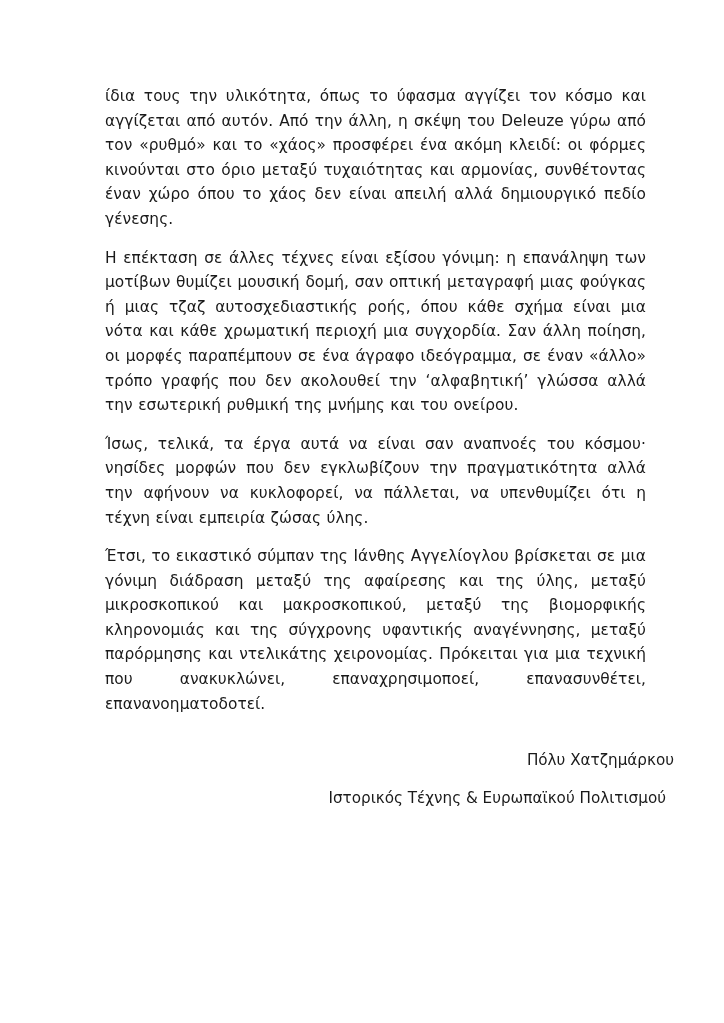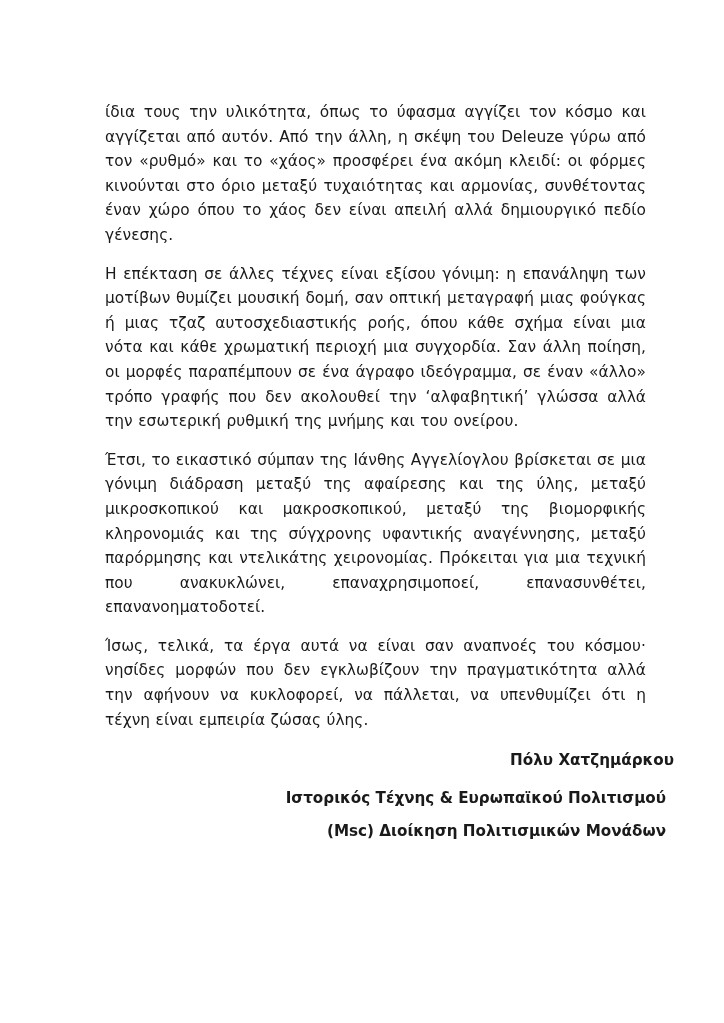--- a/index.html
+++ b/index.html
@@ -19,57 +19,56 @@
       position: absolute;
       left: 0;
       top: 0;
       width: 724px;
       height: 1023px;
       background: #ffffff;
     }
     .body-text {
       position: absolute;
       left: 105px;
-      top: 100px;
+      top: 84px;
       width: 541px;
     }
     .para {
       margin: 0 0 14px 0;
       font-size: 15.4px;
       line-height: 24.6px;
       text-align: justify;
       letter-spacing: 0.05px;
       word-spacing: 0.5px;
     }
     .signature {
       position: absolute;
       right: 50px;
       top: 748px;
       text-align: right;
-      font-weight: bold;
+      font-weight: normal;
       font-size: 15.2px;
     }
     .sig-name {
       margin: 0 0 14px 0;
       line-height: 24px;
     }
     .sig-title {
       margin: 8px;
       line-height: 24.5px;
     }
   </style>
 </head>
 <body>
 
 <div class="page">
   <div class="body-text">
     <p class="para">ίδια τους την υλικότητα, όπως το ύφασμα αγγίζει τον κόσμο και αγγίζεται από αυτόν. Από την άλλη, η σκέψη του Deleuze γύρω από τον «ρυθμό» και το «χάος» προσφέρει ένα ακόμη κλειδί: οι φόρμες κινούνται στο όριο μεταξύ τυχαιότητας και αρμονίας, συνθέτοντας έναν χώρο όπου το χάος δεν είναι απειλή αλλά δημιουργικό πεδίο γένεσης.</p>
     <p class="para">Η επέκταση σε άλλες τέχνες είναι εξίσου γόνιμη: η επανάληψη των μοτίβων θυμίζει μουσική δομή, σαν οπτική μεταγραφή μιας φούγκας ή μιας τζαζ αυτοσχεδιαστικής ροής, όπου κάθε σχήμα είναι μια νότα και κάθε χρωματική περιοχή μια συγχορδία. Σαν άλλη ποίηση, οι μορφές παραπέμπουν σε ένα άγραφο ιδεόγραμμα, σε έναν «άλλο» τρόπο γραφής που δεν ακολουθεί την ‘αλφαβητική’ γλώσσα αλλά την εσωτερική ρυθμική της μνήμης και του ονείρου.</p>
+    <p class="para">Ίσως, τελικά, τα έργα αυτά να είναι σαν αναπνοές του κόσμου· νησίδες μορφών που δεν εγκλωβίζουν την πραγματικότητα αλλά την αφήνουν να κυκλοφορεί, να πάλλεται, να υπενθυμίζει ότι η τέχνη είναι εμπειρία ζώσας ύλης.</p>
     <p class="para">Έτσι, το εικαστικό σύμπαν της Ιάνθης Αγγελίογλου βρίσκεται σε μια γόνιμη διάδραση μεταξύ της αφαίρεσης και της ύλης, μεταξύ μικροσκοπικού και μακροσκοπικού, μεταξύ της βιομορφικής κληρονομιάς και της σύγχρονης υφαντικής αναγέννησης, μεταξύ παρόρμησης και ντελικάτης χειρονομίας. Πρόκειται για μια τεχνική που ανακυκλώνει, επαναχρησιμοποεί, επανασυνθέτει, επανανοηματοδοτεί.</p>
-    <p class="para">Ίσως, τελικά, τα έργα αυτά να είναι σαν αναπνοές του κόσμου· νησίδες μορφών που δεν εγκλωβίζουν την πραγματικότητα αλλά την αφήνουν να κυκλοφορεί, να πάλλεται, να υπενθυμίζει ότι η τέχνη είναι εμπειρία ζώσας ύλης.</p>
   </div>
 
   <div class="signature">
     <p class="sig-name">Πόλυ Χατζημάρκου</p>
     <p class="sig-title">Ιστορικός Τέχνης &amp; Ευρωπαϊκού Πολιτισμού</p>
-    <p class="sig-title">(Msc) Διοίκηση Πολιτισμικών Μονάδων</p>
   </div>
 </div>
 
 </body></html>

